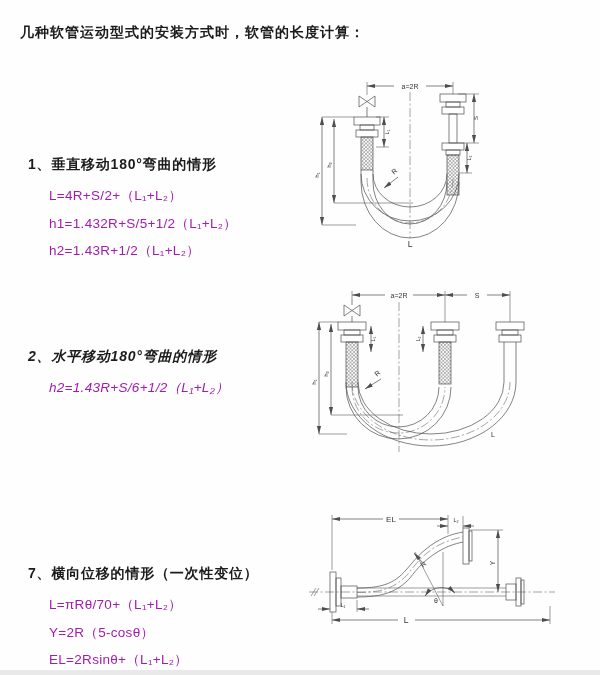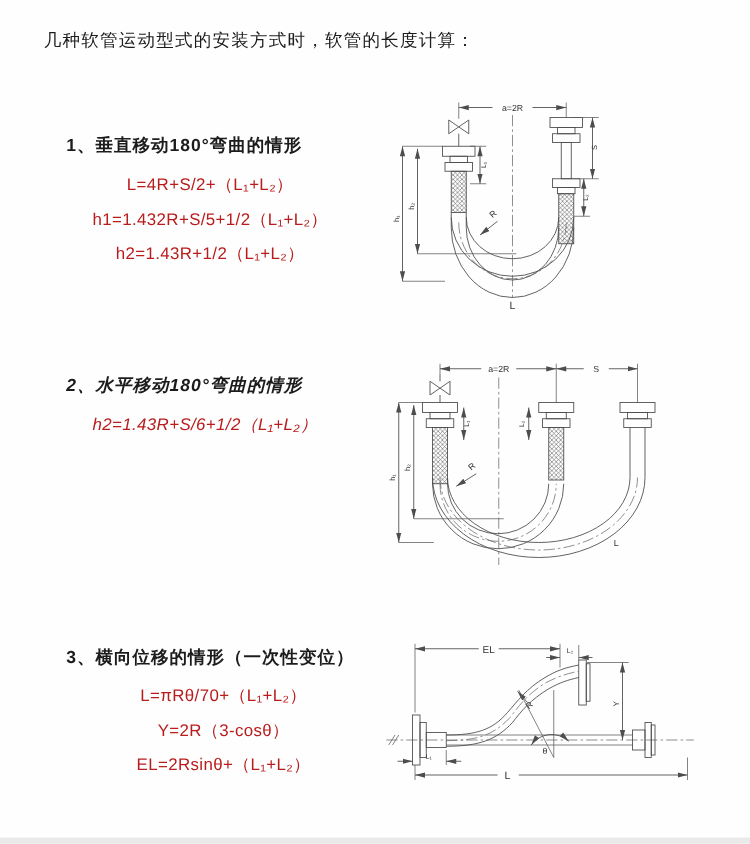--- a/index.html
+++ b/index.html
@@ -2,33 +2,33 @@
 <html><head>
 <meta charset="utf-8">
 <style>
   html,body{margin:0;padding:0;}
   body{
     width:600px;height:675px;position:relative;background:#fefefe;
     font-family:"Liberation Sans","DejaVu Sans",sans-serif;
     color:#222;overflow:hidden;
   }
   .page-title{
-    position:absolute;left:35px;top:24px;
-    font-size:14px;letter-spacing:1px;color:#1c1c1c;font-weight:normal;
+    position:absolute;left:20px;top:24px;
+    font-size:14px;letter-spacing:1px;color:#1c1c1c;font-weight:bold;
   }
-  .calc-section{position:absolute;left:53px;}
+  .calc-section{position:absolute;left:28px;margin-top:48px;}
   .sec1{top:108px;}
   .sec2{top:300px;font-style:italic;}
   .sec3{top:517px;}
   .sec-heading{
     font-size:14px;color:#1c1c1c;letter-spacing:0.8px;margin-bottom:8px;font-weight:bold;
   }
   .formula{
-    font-size:13.5px;color:#b91c1c;padding-left:21px;line-height:27.5px;
-    letter-spacing:0.3px;white-space:nowrap;text-align:center;
+    font-size:13.5px;color:#a21caf;padding-left:21px;line-height:27.5px;
+    letter-spacing:0.3px;white-space:nowrap;
   }
   .diagram{position:absolute;}
   .d1{left:310px;top:70px;}
   .d2{left:305px;top:282px;}
   .d3{left:303px;top:506px;}
   svg{overflow:visible;}
   svg .ln{stroke:#4d4d4d;stroke-width:0.7;fill:none;}
   svg .thin{stroke:#5a5a5a;stroke-width:0.6;fill:none;}
   svg .cdash{stroke:#6a6a6a;stroke-width:0.6;fill:none;stroke-dasharray:9 2.5 2 2.5;}
   svg .hatchbox{stroke:#4d4d4d;stroke-width:0.7;}
@@ -46,23 +46,23 @@
   <div class="formula">h1=1.432R+S/5+1/2（L₁+L₂）</div>
   <div class="formula">h2=1.43R+1/2（L₁+L₂）</div>
 </section>
 
 <section class="calc-section sec2">
   <div class="sec-heading">2、水平移动180°弯曲的情形</div>
   <div class="formula">h2=1.43R+S/6+1/2（L₁+L₂）</div>
 </section>
 
 <section class="calc-section sec3">
-  <div class="sec-heading">3、横向位移的情形（一次性变位）</div>
+  <div class="sec-heading">7、横向位移的情形（一次性变位）</div>
   <div class="formula">L=πRθ/70+（L₁+L₂）</div>
-  <div class="formula">Y=2R（3-cosθ）</div>
+  <div class="formula">Y=2R（5-cosθ）</div>
   <div class="formula">EL=2Rsinθ+（L₁+L₂）</div>
 </section>
 
 <svg class="diagram d1" width="210" height="192" viewBox="0 0 210 192">
   <defs>
     <pattern id="d1h" width="3.5" height="3.5" patternUnits="userSpaceOnUse">
       <path d="M0,3.5 L3.5,0 M0,0 L3.5,3.5" stroke="#5a5a5a" stroke-width="0.45" fill="none"></path>
     </pattern>
     <marker id="d1ae" markerUnits="userSpaceOnUse" markerWidth="9" markerHeight="6" refX="8" refY="3" orient="auto">
       <path d="M8,3 L0,0.9 L0,5.1 Z" fill="#4d4d4d"></path>

